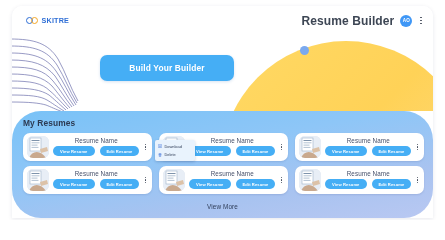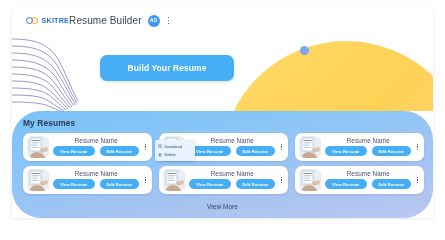--- a/index.html
+++ b/index.html
@@ -34,21 +34,21 @@
 
   
   .header {
     position: absolute;
     left: 0; top: 0;
     width: 100%;
     height: 29px;
     background: #ffffff;
     display: flex;
     align-items: center;
-    justify-content: flex-start;
+    justify-content: space-between;
     padding: 0 9px 0 14px;
     z-index: 40;
   }
 
   .brand {
     display: flex;
     align-items: center;
     gap: 2px;
   }
   .brand-mark {
@@ -72,23 +72,23 @@
     letter-spacing: 0.2px;
     color: #2f6fd6;
   }
 
   .header-right {
     display: flex;
     align-items: center;
     gap: 6px;
   }
   .header-title {
-    font-size: 10px;
+    font-size: 12px;
     color: #3d4654;
-    font-weight: 400;
+    font-weight: 700;
     letter-spacing: 0.1px;
   }
   .avatar {
     width: 12px; height: 12px;
     border-radius: 50%;
     background: #3f97f6;
     color: #ffffff;
     font-size: 4.6px;
     font-weight: 700;
     display: flex;
@@ -344,21 +344,21 @@
           <path d="M2 27 C 25 27, 37 31, 47 43 C 54 53, 58 62, 66 73"></path>
           <path d="M2 34 C 24 34, 36 37, 45 48 C 52 56, 56 64, 64 74"></path>
           <path d="M2 41 C 24 41, 35 44, 44 53 C 50 60, 54 66, 62 75"></path>
           <path d="M2 48 C 23 48, 34 50, 42 58 C 48 63, 52 68, 60 76"></path>
           <path d="M2 55 C 23 55, 33 57, 41 62 C 46 66, 50 70, 58 77"></path>
           <path d="M2 62 C 22 62, 32 63, 39 67 C 44 70, 48 73, 56 78"></path>
           <path d="M2 69 C 22 69, 31 70, 38 72 C 43 74, 47 76, 55 79"></path>
         </g>
       </svg>
 
-      <button class="cta">Build Your Resume</button>
+      <button class="cta">Build Your Builder</button>
     </div>
 
     <div class="resumes">
       <div class="section-title">My Resumes</div>
 
       <div class="card-grid">
 
         <div class="rcard">
           <span class="thumb">
             <svg viewBox="0 0 22 22" width="22" height="22">

